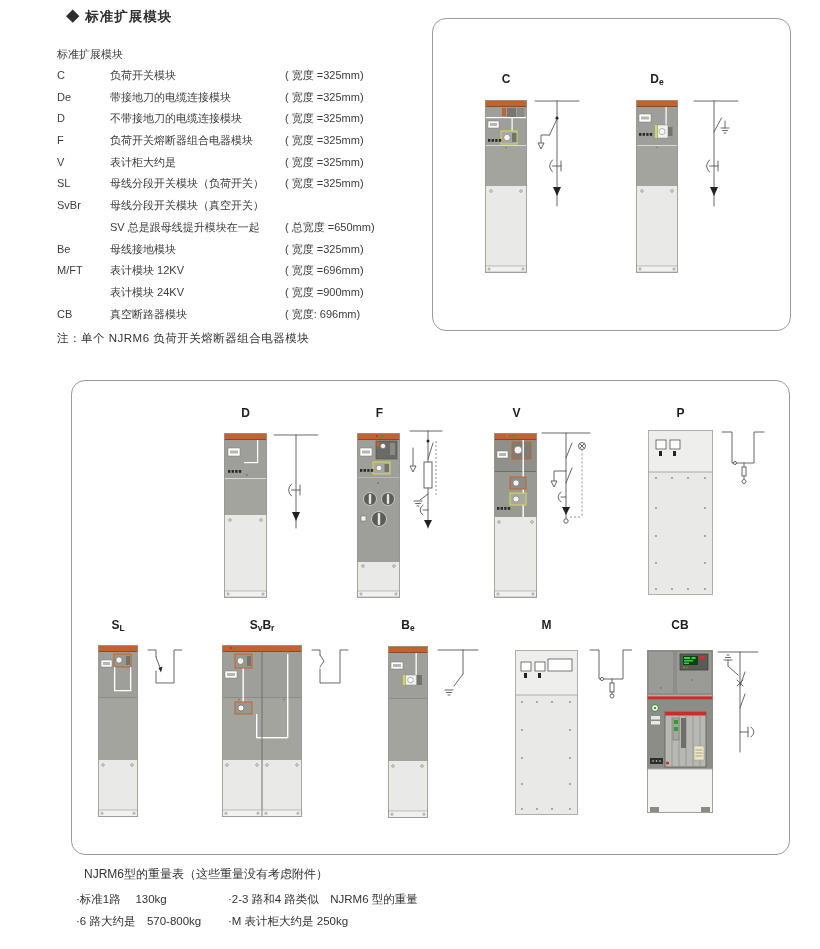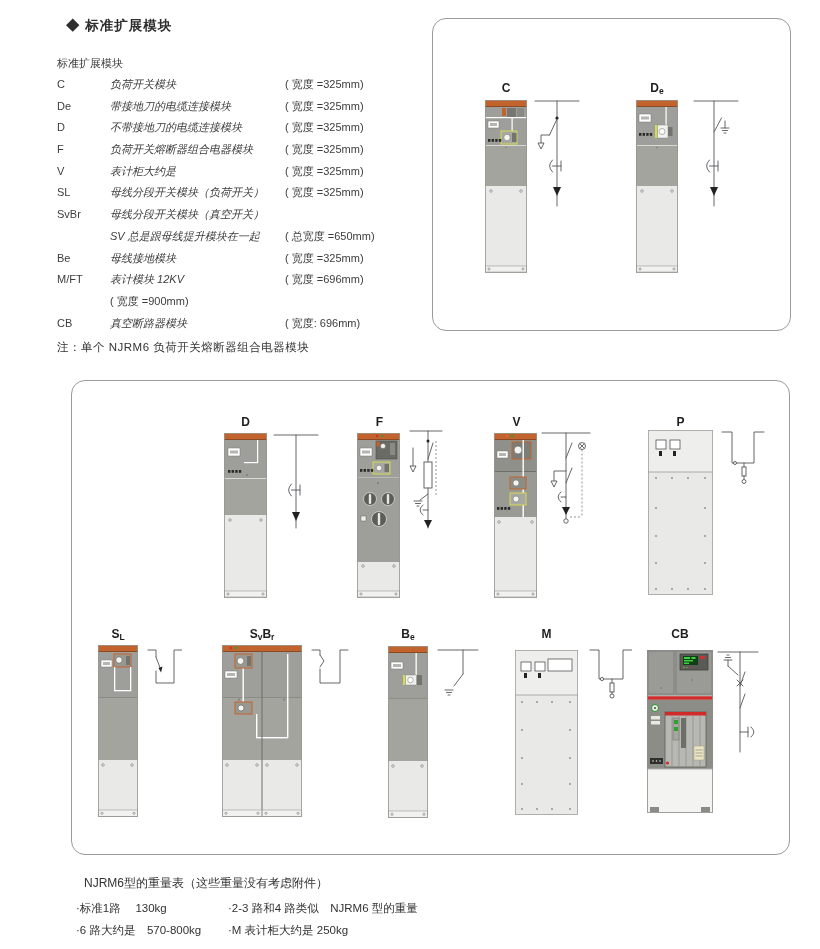--- a/index.html
+++ b/index.html
@@ -1,24 +1,24 @@
 <!DOCTYPE html>
 <html><head>
 <meta charset="utf-8">
 <style>
   html,body{margin:0;padding:0;background:#fff;}
   .page{position:relative;width:820px;height:949px;background:#fff;overflow:hidden;
         font-family:"Liberation Sans",sans-serif;color:#3c3c3c;}
-  .abs{position:absolute;margin-top:9px;}
+  .abs{position:absolute;}
   .doc-title{font-size:13.5px;font-weight:bold;color:#2e2e2e;letter-spacing:1px;}
   .subtitle{font-size:11px;color:#3c3c3c;}
   .modtable{font-size:11px;color:#3c3c3c;}
   .mrow{display:flex;height:21.7px;line-height:21.7px;white-space:nowrap;}
   .mcode{width:53px;}
-  .mdesc{width:175px;font-style:italic;}
+  .mdesc{width:175px;}
   .note{font-size:11.5px;color:#333;letter-spacing:0.5px;}
   .box{position:absolute;border:1px solid #9a9a9a;border-radius:14px;background:#fff;}
   .cablabel{font-size:12px;font-weight:bold;color:#1e1e1e;text-align:center;line-height:13px;}
   .sub2{font-size:8.5px;vertical-align:-2px;}
   .weights-title{font-size:12px;color:#333;}
   .wline{display:flex;font-size:11.5px;color:#333;white-space:nowrap;}
   .wcol1{width:152px;}
   svg{display:block;position:absolute;}
   .ck{stroke:#55555a;stroke-width:0.9;fill:none;stroke-linecap:round;}
   .ckd{stroke:#7a7a80;stroke-width:0.8;fill:none;stroke-dasharray:2,2;}
@@ -81,20 +81,21 @@
         <span class="mdesc">母线接地模块</span>
         <span class="mwidth">( 宽度 =325mm)</span>
       </div>
     <div class="mrow">
         <span class="mcode">M/FT</span>
         <span class="mdesc">表计模块 12KV</span>
         <span class="mwidth">( 宽度 =696mm)</span>
       </div>
     <div class="mrow">
         <span class="mcode"></span>
+        <span class="mdesc">表计模块 24KV</span>
         <span class="mwidth">( 宽度 =900mm)</span>
       </div>
     <div class="mrow">
         <span class="mcode">CB</span>
         <span class="mdesc">真空断路器模块</span>
         <span class="mwidth">( 宽度:  696mm)</span>
       </div>
   </div>
 
   <div class="abs note" style="left:57px;top:331px;">注：单个 NJRM6 负荷开关熔断器组合电器模块</div>

